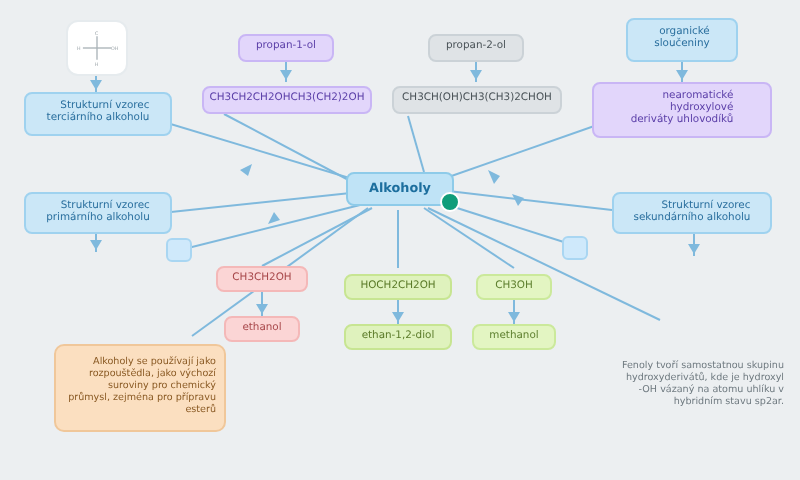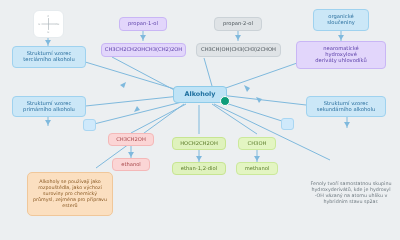--- a/index.html
+++ b/index.html
@@ -10,21 +10,21 @@
     overflow:hidden;
     position:relative;
   }
   #canvas{position:absolute;inset:0;width:400px;height:226px;}
   svg.edges{position:absolute;left:0;top:0;width:400px;height:226px;pointer-events:none;}
 
   .node{
     position:absolute;
     box-sizing:border-box;
     display:flex;align-items:center;justify-content:center;
-    text-align:center;
+    text-align:right;
     border-radius:4px;
     line-height:1.15;
     padding:2px 3px;
     white-space:pre-line;
   }
   
   .n-blue   {background:#cbe7f7;border:1px solid #9fd2ef;color:#2a6f9e;}
   .n-center {background:#bfe3f6;border:1px solid #8ecbe9;color:#1d6punk;}
   .n-lilac  {background:#e2d6fb;border:1px solid #c9b6f5;color:#5b3fa8;}
   .n-gray   {background:#dfe3e6;border:1px solid #cbd2d7;color:#4a5358;}

